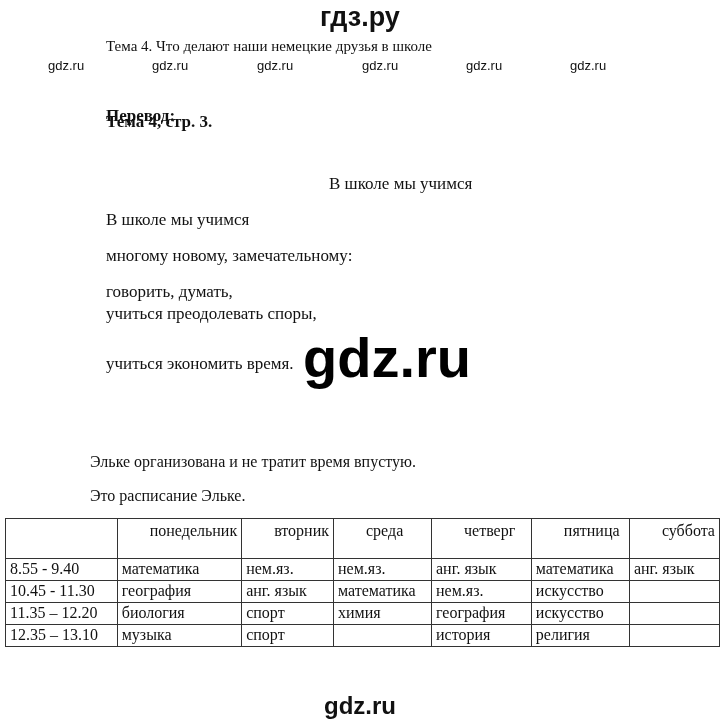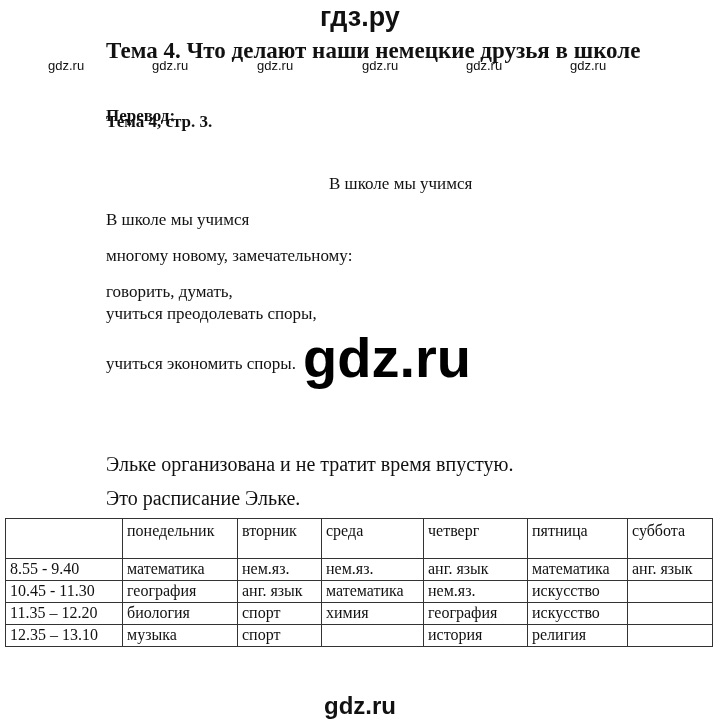--- a/index.html
+++ b/index.html
@@ -6,44 +6,44 @@
     body {
       width: 720px; height: 725px; background: #ffffff; position: relative; overflow: hidden;
       font-family: "Liberation Serif", serif; color: #111111;
     }
     .abs { position: absolute; white-space: nowrap; }
     .site-title {
       left: 0; width: 720px; top: 2px; text-align: center;
       font-family: "Liberation Sans", sans-serif; font-weight: bold; font-size: 27px; color: #111;
     }
     .topic {
-      left: 106px; top: 38px; font-weight: bold; font-size: 23px;
+      left: 106px; top: 38px; font-weight: normal; font-size: 15px;
     }
     .wm-row { top: 58px; left: 0; width: 720px; height: 16px; }
     .wm {
       position: absolute; font-family: "Liberation Sans", sans-serif; font-size: 13px; color: #111;
     }
     .page-ref { left: 106px; top: 76px; font-weight: bold; font-size: 17px; margin-top: 36px; }
     .translate-label { left: 106px; top: 106px; font-weight: bold; font-size: 17px; }
     .poem-title { left: 329px; top: 174px; font-size: 17px; }
     .line { left: 106px; font-size: 17px; }
     .big-wm {
       left: 303px; top: 330px; font-family: "Liberation Sans", sans-serif; font-weight: bold;
       font-size: 56px; color: #000; letter-spacing: 0px; line-height: 1;
     }
-    .para { left: 106px; font-size: 20px; }
+    .para { left: 90px; font-size: 16px; }
     table.schedule {
       position: absolute; left: 5px; top: 518px; border-collapse: collapse;
       font-family: "Liberation Serif", serif; font-size: 16px; color: #111;
     }
     table.schedule td {
       border: 1px solid #333; padding: 0 4px; vertical-align: top; line-height: 20px; height: 21px;
       white-space: nowrap; overflow: hidden;
     }
-    table.schedule tr.head td { height: 37px; padding-top: 2px; }
+    table.schedule tr.head td { height: 37px; padding-top: 2px; padding-left: 32px; }
     .bottom-wm {
       left: 0; width: 720px; top: 692px; text-align: center;
       font-family: "Liberation Sans", sans-serif; font-weight: bold; font-size: 24px; color: #111;
     }
   </style>
 </head>
 <body>
 
 <div class="abs site-title">гдз.ру</div>
 <div class="abs topic">Тема 4. Что делают наши немецкие друзья в школе</div>
@@ -58,21 +58,21 @@
 </div>
 
 <div class="abs page-ref">Тема 4, стр. 3.</div>
 <div class="abs translate-label">Перевод:</div>
 
 <div class="abs poem-title">В школе мы учимся</div>
 <div class="abs line" style="top:210px">В школе мы учимся</div>
 <div class="abs line" style="top:246px">многому новому, замечательному:</div>
 <div class="abs line" style="top:282px">говорить, думать,</div>
 <div class="abs line" style="top:304px">учиться преодолевать споры,</div>
-<div class="abs line" style="top:354px">учиться экономить споры.</div>
+<div class="abs line" style="top:354px">учиться экономить время.</div>
 
 <div class="abs big-wm">gdz.ru</div>
 
 <div class="abs para" style="top:453px">Эльке организована и не тратит время впустую.</div>
 <div class="abs para" style="top:487px">Это расписание Эльке.</div>
 
 <table class="schedule">
   <colgroup>
     <col style="width:117px">
       <col style="width:115px">

